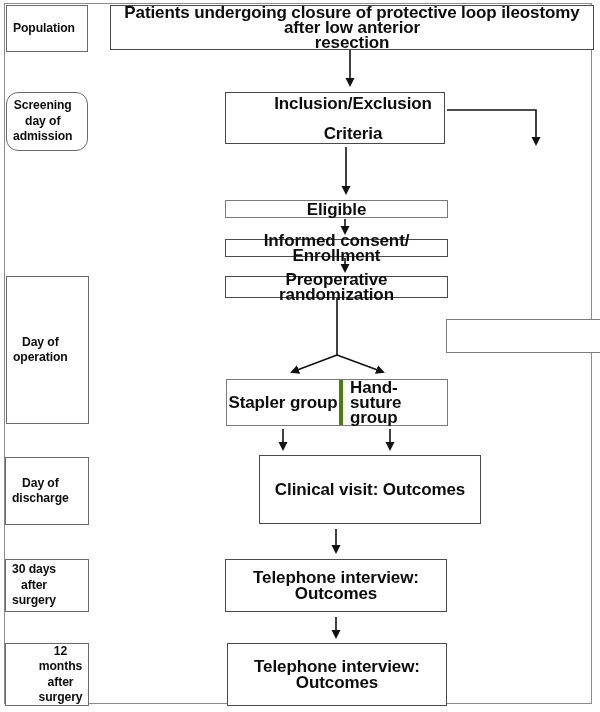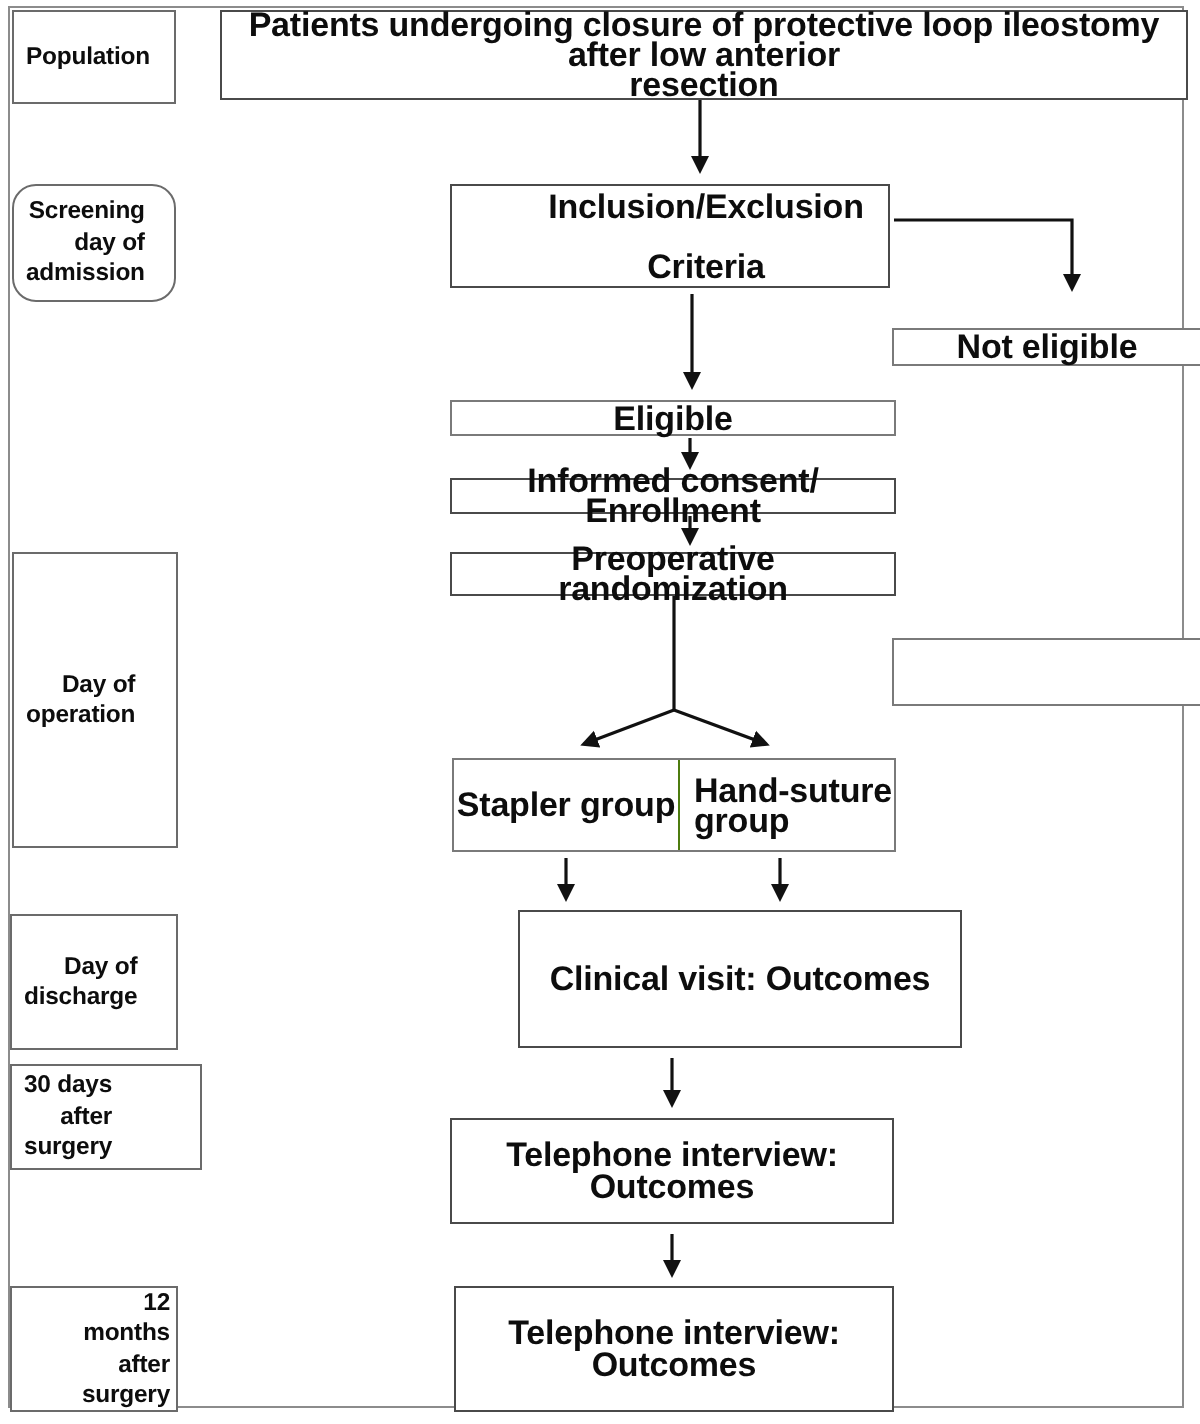--- a/index.html
+++ b/index.html
@@ -30,21 +30,21 @@
     font-weight: bold;
     color: #0d0d0d;
     font-size: 17px;
     line-height: 15px;
     letter-spacing: -0.1px;
   }
   .preline { white-space: pre-line; }
   .label-box {
     border-color: #6b6b6b;
     justify-content: flex-start;
-    text-align: right;
+    text-align: center;
     padding-left: 6px;
     padding-right: 3px;
     font-size: 12.2px;
     line-height: 15.5px;
   }
   .gray-border { border-color: #7a7a7a; }
   .bleed-right { border-right: none; }
   .groups {
     padding: 0;
     align-items: stretch;
@@ -52,21 +52,21 @@
   }
   .group-cell {
     display: flex;
     align-items: center;
     justify-content: center;
     box-sizing: border-box;
   }
   .group-cell.left { width: 112px; }
   .group-cell.right {
     width: 108px;
-    border-left: 1px solid #4d7c0f;
+    border-left: 4px solid #4d7c0f;
     justify-content: flex-start;
     text-align: left;
     padding-left: 7px;
   }
   .phone-box { line-height: 16px; }
   svg.arrows {
     position: absolute;
     left: 0; top: 0;
     pointer-events: none;
   }
@@ -87,21 +87,21 @@
 admission</span>
   </div>
   <div class="box label-box" style="left:6px; top:276px; width:83px; height:148px;">
     <span class="preline">Day of
 operation</span>
   </div>
   <div class="box label-box" style="left:5px; top:457px; width:84px; height:68px;">
     <span class="preline">Day of
 discharge</span>
   </div>
-  <div class="box label-box" style="left:5px; top:532px; width:96px; height:53px;">
+  <div class="box label-box" style="left:5px; top:559px; width:84px; height:53px;">
     <span class="preline">30 days
 after
 surgery</span>
   </div>
   <div class="box label-box" style="left:5px; top:643px; width:84px; height:63px;padding-left:30px;">
     <span class="preline">12 months
 after
 surgery</span>
   </div>
 
@@ -109,23 +109,20 @@
     <span class="preline">Patients undergoing closure of protective loop ileostomy after low anterior
 resection</span>
   </div>
 
   <div class="box" style="left:225px; top:92px; width:220px; height:52px;padding-left:36px;">
     <span class="preline">Inclusion/Exclusion
 
 Criteria</span>
   </div>
 
-  <div class="box gray-border bleed-right" style="left:446px; top:164px; width:154px; height:19px;">
-    <span>Not eligible</span>
-  </div>
 
   <div class="box gray-border" style="left:225px; top:200px; width:223px; height:18px;">
     <span>Eligible</span>
   </div>
 
   <div class="box" style="left:225px; top:239px; width:223px; height:18px;">
     <span>Informed consent/ Enrollment</span>
   </div>
 
   <div class="box" style="left:225px; top:276px; width:223px; height:22px;">

